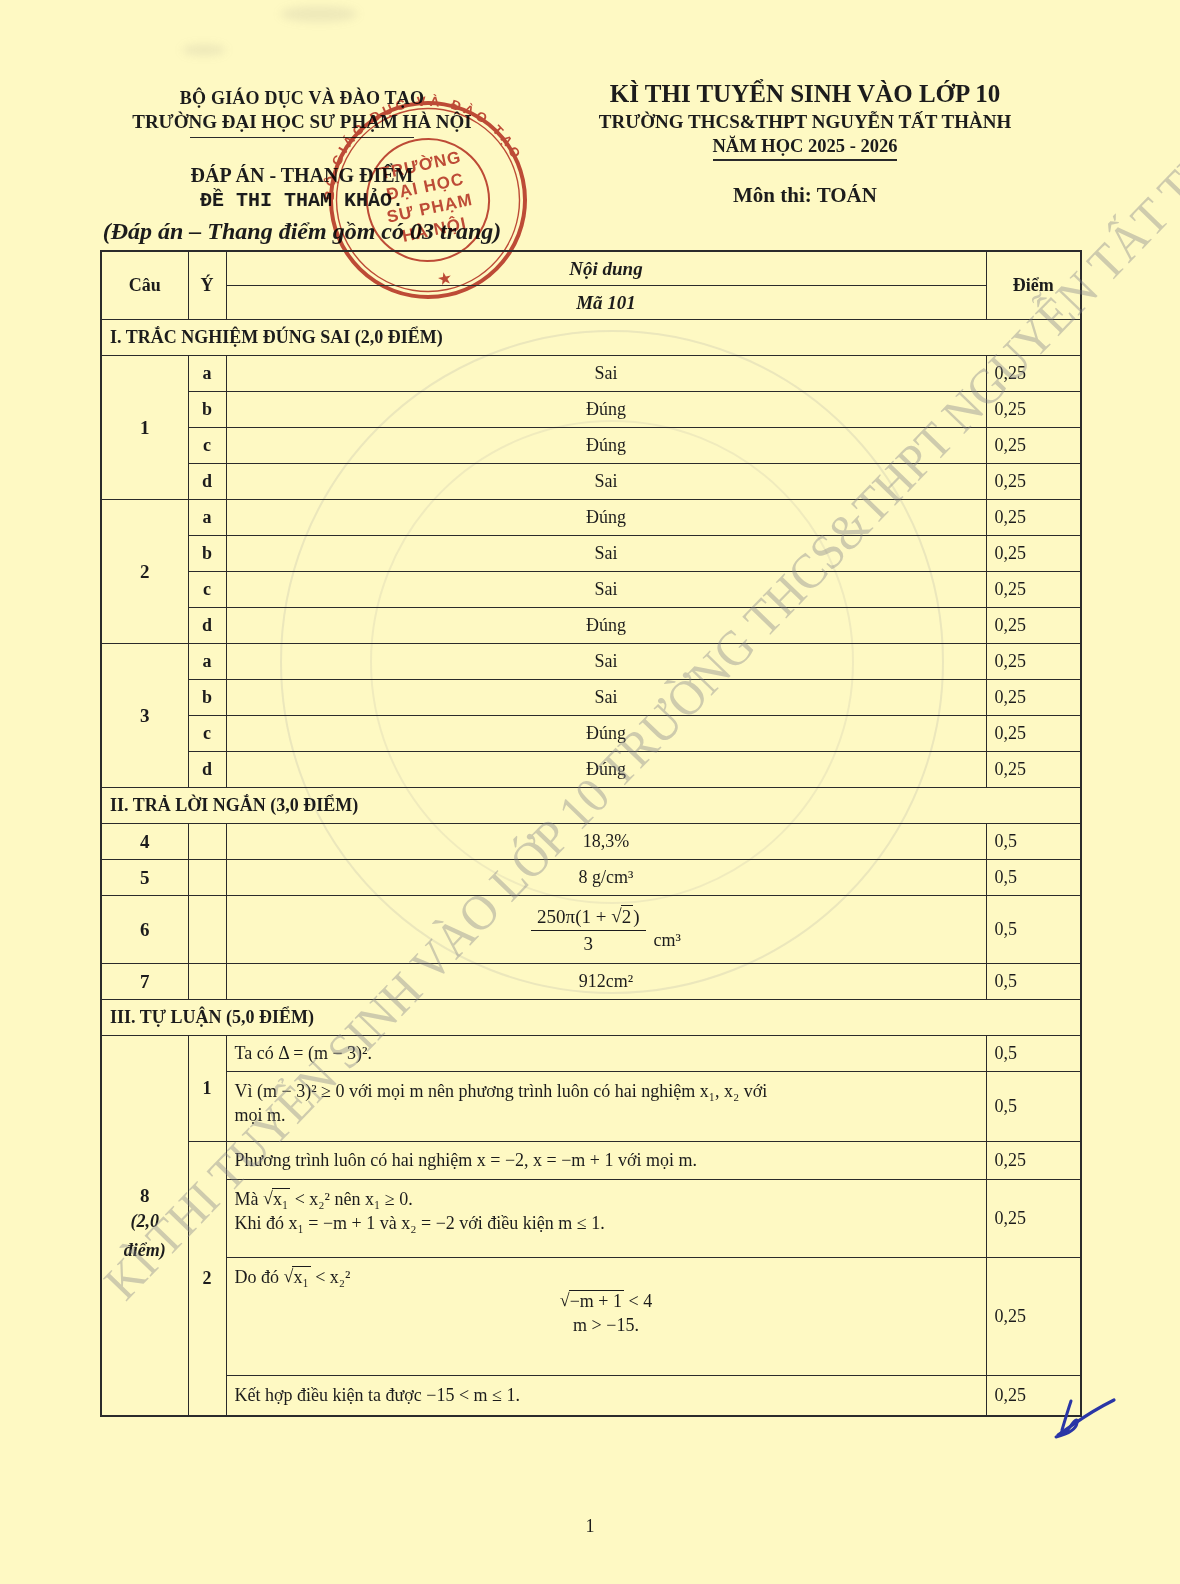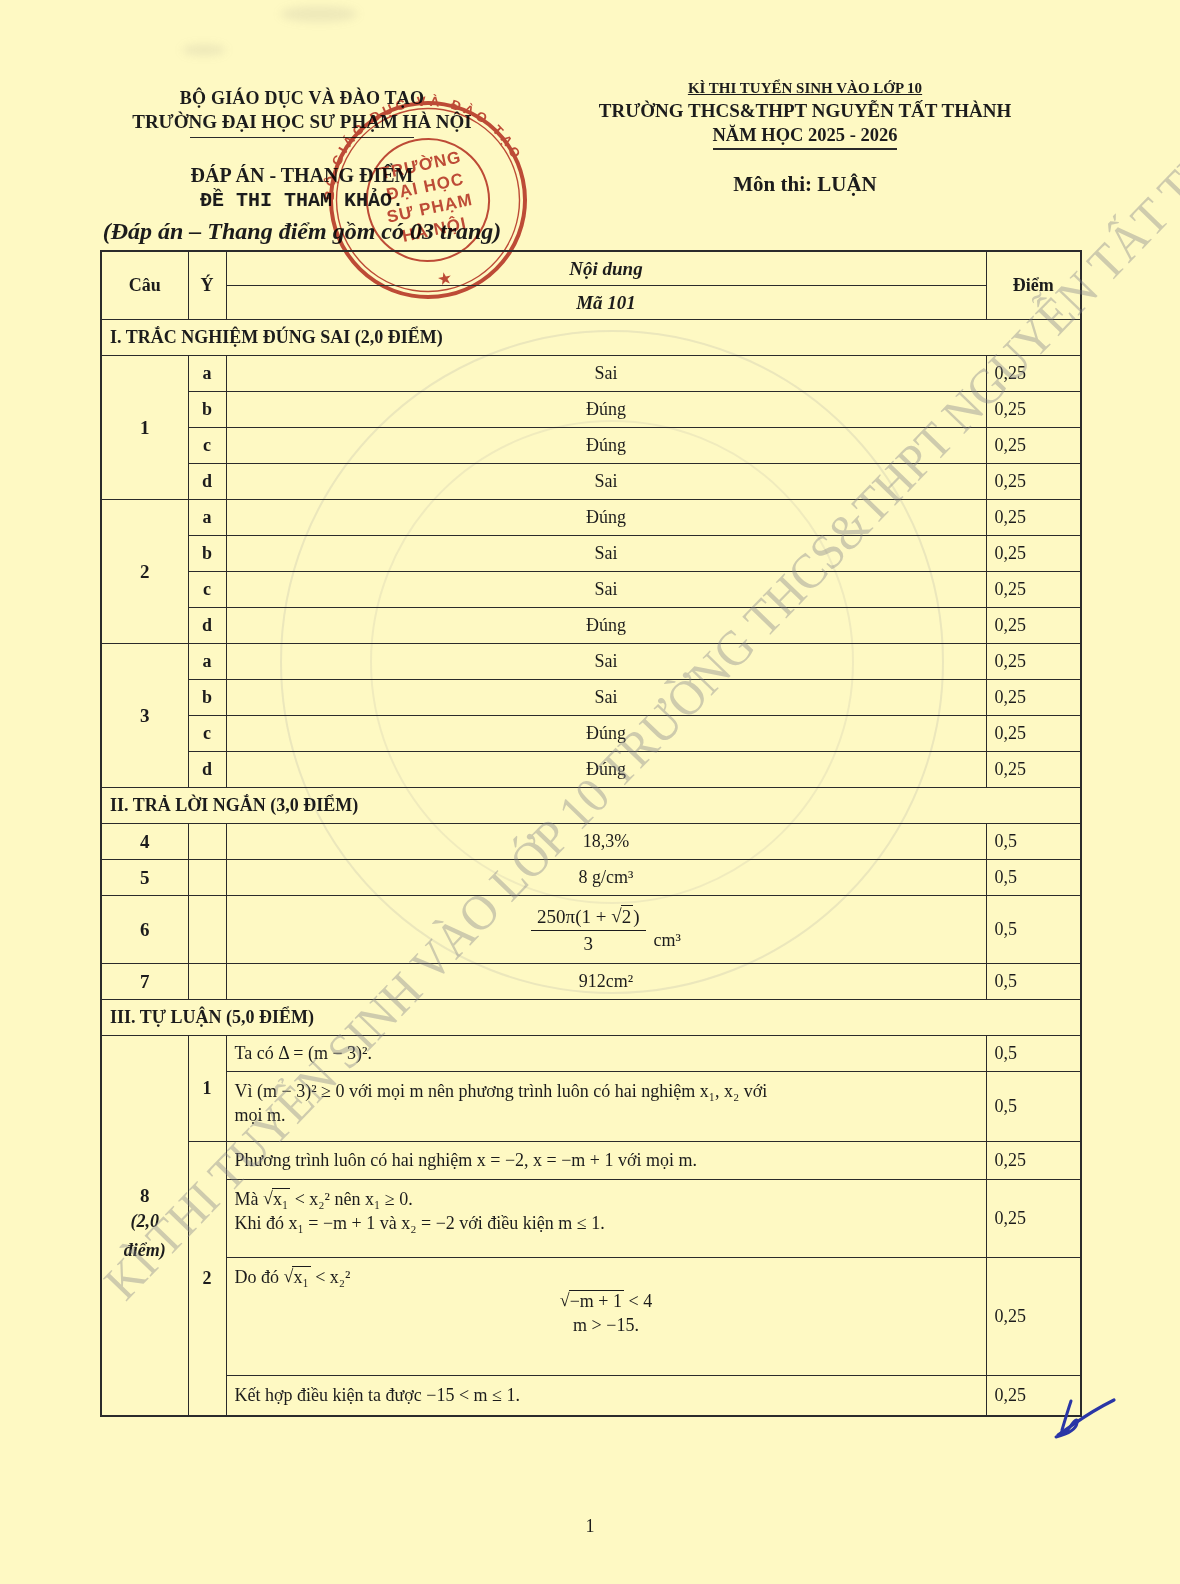--- a/index.html
+++ b/index.html
@@ -10,21 +10,21 @@
   }
   
   .hdr-left { position:absolute; left:62px; top:88px; width:480px; text-align:center; }
   .hdr-left .l1 { font-size:18px; font-weight:bold; letter-spacing:.2px; }
   .hdr-left .l2 { font-size:19px; font-weight:bold; margin-top:2px; }
   .hdr-left .rule { width:224px; border-bottom:1.8px solid #2a2a2a; margin:4px auto 0; }
   .hdr-left .l3 { font-size:20px; font-weight:bold; margin-top:26px; }
   .hdr-left .l4 { font-size:20px; font-weight:bold; margin-top:2px;font-family:Liberation Mono, monospace; }
   .hdr-left .l5 { font-size:24px; font-style:italic; margin-top:6px; font-weight:bold; }
   .hdr-right { position:absolute; left:545px; top:80px; width:520px; text-align:center; }
-  .hdr-right .l1 { font-size:15px; font-weight:bold;text-decoration:underline; }
+  .hdr-right .l1 { font-size:25px; font-weight:bold; }
   .hdr-right .l2 { font-size:19px; font-weight:bold; margin-top:3px; }
   .hdr-right .l3 { margin-top:3px; }
   .hdr-right .l3 span { display:inline-block; font-size:18.5px; font-weight:bold;
                         border-bottom:2px solid #2a2a2a; padding-bottom:2px; }
   .hdr-right .l4 { font-size:21px; font-weight:bold; margin-top:22px; }
   
   .stamp { position:absolute; left:322px; top:92px; mix-blend-mode:multiply; opacity:.88;
            pointer-events:none; }
   .stamp circle { fill:none; stroke:#b5342c; }
   .s-ring-text { font-family:"Liberation Sans",sans-serif; font-size:13.5px; font-weight:bold;
@@ -98,21 +98,21 @@
     <div class="rule"></div>
     <div class="l3">ĐÁP ÁN - THANG ĐIỂM</div>
     <div class="l4">ĐỀ THI THAM KHẢO.</div>
     <div class="l5">(Đáp án – Thang điểm gồm có 03 trang)</div>
   </div>
 
   <div class="hdr-right">
     <div class="l1">KÌ THI TUYỂN SINH VÀO LỚP 10</div>
     <div class="l2">TRƯỜNG THCS&amp;THPT NGUYỄN TẤT THÀNH</div>
     <div class="l3"><span>NĂM HỌC 2025 - 2026</span></div>
-    <div class="l4">Môn thi: LUẬN</div>
+    <div class="l4">Môn thi: TOÁN</div>
   </div>
 
   <svg class="stamp" width="212" height="216" viewBox="-106 -108 212 216">
     <g transform="rotate(-12)">
       <circle r="97" stroke-width="4"></circle>
       <circle r="91.5" stroke-width="1.4"></circle>
       <circle r="61" stroke-width="2"></circle>
       <defs>
         <path id="ringArc" d="M -85 40 A 94 94 0 1 1 85 40" fill="none"></path>
       </defs>

